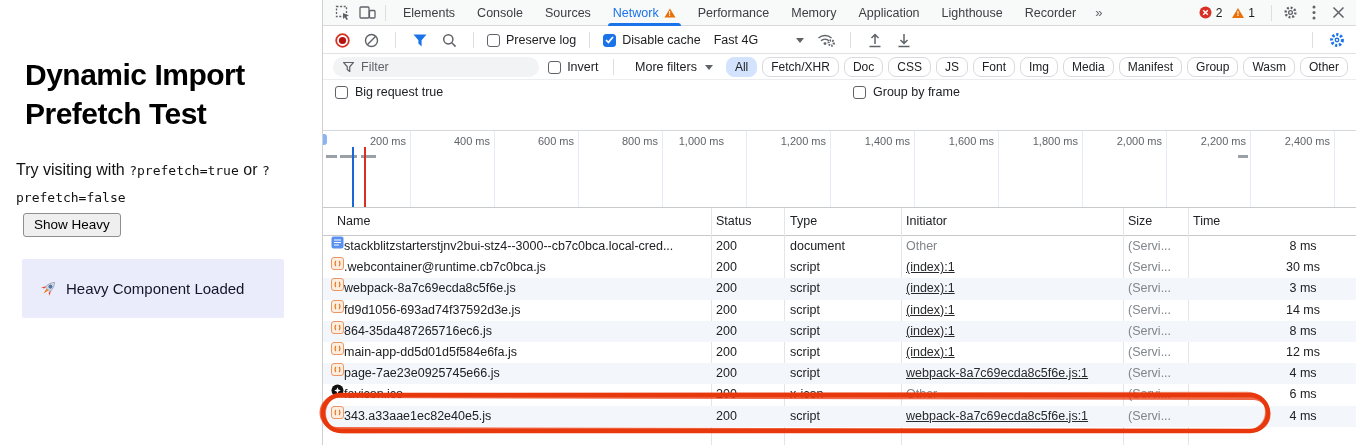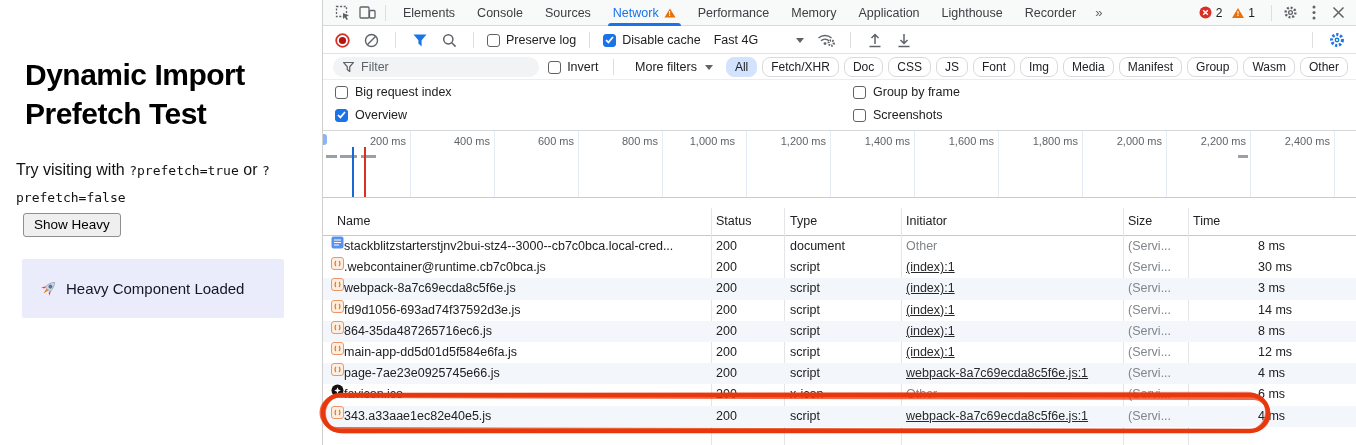--- a/index.html
+++ b/index.html
@@ -49,42 +49,42 @@
   .chips { display:flex; align-items:center; gap:5px; }
   .chip { border:1px solid #d8dade; border-radius:8px; padding:1.5px 8px 2.5px; font-size:12px; font-weight:500; color:#202124; white-space:nowrap; cursor:pointer; }
   .chip.selected { background:#d3e3fd; border-color:#d3e3fd; }
 
   
   .opt-row { position:absolute; left:0; width:100%; height:22px; display:flex; align-items:center; }
   .opt-cell-1 { position:absolute; left:12px; } .opt-cell-2 { position:absolute; left:530px; }
   .opt-cell-1, .opt-cell-2 { display:flex; align-items:center; gap:7px; cursor:pointer; }
 
   
-  .overview { position:absolute; left:0; top:130px; width:100%; height:68px; border-top:1px solid #d6d9dc; border-bottom:1px solid #c8cbce; background:#fff; overflow:hidden; cursor:crosshair; }
+  .overview { position:absolute; left:0; top:130px; width:100%; height:78px; border-top:1px solid #d6d9dc; border-bottom:1px solid #c8cbce; background:#fff; overflow:hidden; cursor:crosshair; }
   .gridline { position:absolute; top:0; bottom:0; width:1px; background:#e4edf6; }
   .time-label { position:absolute; top:4px; width:80px; text-align:right; font-size:11px; color:#5f6368; }
   .ov-bar { position:absolute; top:24px; height:3px; background:#9aa0a6; }
   .ov-line-blue { position:absolute; top:16px; bottom:0; width:1.5px; background:#1967d2; }
   .ov-line-red { position:absolute; top:16px; bottom:0; width:1.5px; background:#d93025; }
   .ov-handle { position:absolute; left:0; top:3px; width:4px; height:11px; background:#8ab4f8; border-radius:0 3px 3px 0; }
 
   
   .grid-header { position:absolute; left:0; top:208px; width:100%; height:28px; background:#fff; border-bottom:1px solid #c8c8c8; }
   .grid-header span { position:absolute; top:6px; font-size:12.5px; color:#202124; }
   .col-sep { position:absolute; top:208px; bottom:0; width:1px; background:#e3e5e8; }
   .grid-body { position:absolute; left:0; top:236px; width:100%; height:209px; }
   .net-row { position:relative; height:21.2px; line-height:21.2px; font-size:12.5px; white-space:nowrap; cursor:pointer; }
   .net-row.alt { background:#f3f6fa; }
   .net-row .cell { position:absolute; top:0; height:21.2px; overflow:hidden; }
   .c-name { left:8px; width:378px; display:flex; align-items:flex-start; }
   .c-status { left:393px; width:65px; }
   .c-type { left:467px; width:108px; }
   .c-init { left:583px; width:214px; }
   .c-size { left:805px; width:57px; color:#80868b; }
-  .c-time { right:8px; width:90px; text-align:left; }
+  .c-time { right:8px; width:90px; text-align:center; }
   .gray { color:#80868b; }
   .init-link { color:#28292b; text-decoration:underline; cursor:pointer; }
   .res-icon { flex:0 0 auto; display:inline-flex; }
 
   
   .annotation { position:absolute; left:318px; top:390px; pointer-events:none; }
 </style>
 </head>
 <body>
 
@@ -293,60 +293,46 @@
           <span class="chip">Manifest</span>
           <span class="chip">Group</span>
           <span class="chip">Wasm</span>
           <span class="chip">Other</span>
         </div>
     </div>
 
     <div class="opt-row" style="top:81px;">
       <label class="opt-cell-1 checkbox-group">
         <span class="cb"></span>
-        <span>Big request index</span>
+        <span>Big request true</span>
       </label>
       <label class="opt-cell-2 checkbox-group">
         <span class="cb"></span>
         <span>Group by frame</span>
-      </label>
-    </div>
-    <div class="opt-row" style="top:104px;">
-      <label class="opt-cell-1 checkbox-group">
-        <span class="cb checked">
-          <svg width="9" height="8" viewBox="0 0 9 8">
-              <path d="M1 4 L3.4 6.4 L8 1" stroke="#fff" stroke-width="1.7" fill="none"></path>
-            </svg>
-        </span>
-        <span>Overview</span>
-      </label>
-      <label class="opt-cell-2 checkbox-group">
-        <span class="cb"></span>
-        <span>Screenshots</span>
       </label>
     </div>
 
     <div class="overview" id="overview">
       <span class="ov-handle"></span>
       <span class="ov-bar" style="left:3px;width:11px;"></span>
       <span class="ov-bar" style="left:17px;width:17px;"></span>
       <span class="ov-bar" style="left:38px;width:15px;"></span>
       <span class="ov-bar" style="left:915px;width:10px;"></span>
       <span class="ov-line-blue" style="left:29px;"></span>
       <span class="ov-line-red" style="left:41px;"></span>
     <span class="gridline" style="left: 87px;"></span>
         <span class="time-label" style="left: 3px;">200 ms</span>
         <span class="gridline" style="left: 171px;"></span>
         <span class="time-label" style="left: 87px;">400 ms</span>
         <span class="gridline" style="left: 255px;"></span>
         <span class="time-label" style="left: 171px;">600 ms</span>
         <span class="gridline" style="left: 339px;"></span>
         <span class="time-label" style="left: 255px;">800 ms</span>
         <span class="gridline" style="left: 423px;"></span>
-        <span class="time-label" style="left: 332px;">1,000 ms</span>
+        <span class="time-label" style="left: 321px;">1,000 ms</span>
         <span class="gridline" style="left: 507px;"></span>
         <span class="time-label" style="left: 423px;">1,200 ms</span>
         <span class="gridline" style="left: 591px;"></span>
         <span class="time-label" style="left: 507px;">1,400 ms</span>
         <span class="gridline" style="left: 675px;"></span>
         <span class="time-label" style="left: 591px;">1,600 ms</span>
         <span class="gridline" style="left: 759px;"></span>
         <span class="time-label" style="left: 675px;">1,800 ms</span>
         <span class="gridline" style="left: 843px;"></span>
         <span class="time-label" style="left: 759px;">2,000 ms</span>

